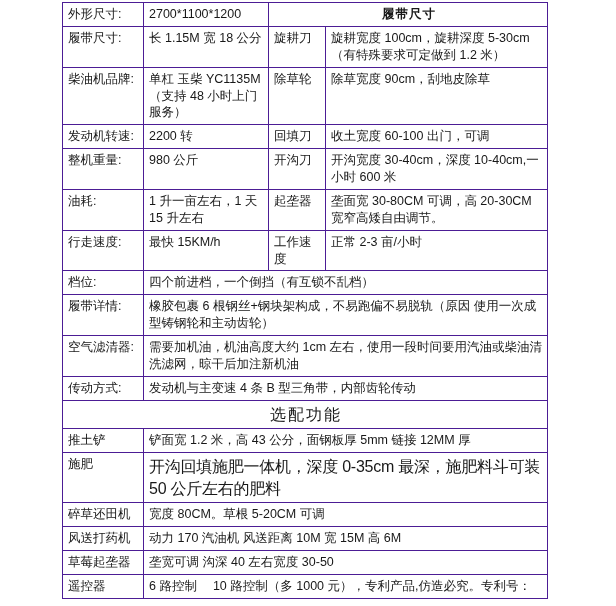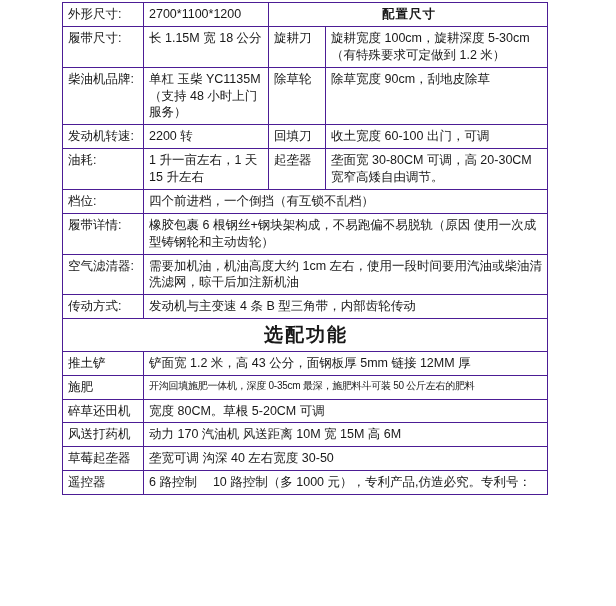--- a/index.html
+++ b/index.html
@@ -20,66 +20,78 @@
     word-break:break-word;
   }
   td.lab{padding-left:6px;padding-right:1px;}
   td.lab2{padding-left:4px;padding-right:0;}
   td.val b, td.lab b{font-weight:400;}
   td.cfg-head{
     text-align:center;font-weight:700;vertical-align:middle;padding:3px 0;
     letter-spacing:1px;
   }
   td.opt-head{
-    text-align:center;font-size:19px;font-weight:700;letter-spacing:2px;
+    text-align:center;font-size:16px;font-weight:400;letter-spacing:2px;
     padding:6px 0 7px 0;vertical-align:middle;
   }
-  td.tight{font-size:10px;letter-spacing:-0.25px;}
+  td.tight{font-size:16px;letter-spacing:-0.25px;}
 </style>
 </head>
 <body>
 
 <div class="sheet">
   <table class="spec">
     <colgroup>
       <col style="width:81px">
         <col style="width:125px">
         <col style="width:57px">
         <col style="width:222px">
     </colgroup>
     <tbody>
 
       <tr>
         <td class="lab">外形尺寸:</td>
         <td class="val"><b>2700*1100*1200</b></td>
-        <td class="cfg-head" colspan="2">配置尺寸</td>
+        <td class="cfg-head" colspan="2">履带尺寸</td>
       </tr>
       <tr>
         <td class="lab">履带尺寸:</td>
         <td class="val">长 <b>1.15M</b> 宽 <b>18</b> 公分</td>
         <td class="lab2">旋耕刀</td>
         <td class="val">旋耕宽度 <b>100cm</b>，旋耕深度 <b>5-30cm</b>（有特殊要求可定做到 <b>1.2</b> 米）</td>
       </tr>
       <tr>
         <td class="lab">柴油机品牌:</td>
         <td class="val">单杠 玉柴 <b>YC1135M</b> （支持 <b>48</b> 小时上门服务）</td>
         <td class="lab2">除草轮</td>
         <td class="val">除草宽度 <b>90cm</b>，刮地皮除草</td>
       </tr>
       <tr>
         <td class="lab">发动机转速:</td>
         <td class="val"><b>2200</b> 转</td>
         <td class="lab2">回填刀</td>
         <td class="val">收土宽度 <b>60-100</b> 出门，可调</td>
       </tr>
       <tr>
+        <td class="lab">整机重量:</td>
+        <td class="val"><b>980</b> 公斤</td>
+        <td class="lab2">开沟刀</td>
+        <td class="val">开沟宽度 <b>30-40cm</b>，深度 <b>10-40cm</b>,一小时 <b>600</b> 米</td>
+      </tr>
+      <tr>
         <td class="lab">油耗:</td>
         <td class="val"><b>1</b> 升一亩左右，<b>1</b> 天 <b>15</b> 升左右</td>
         <td class="lab2">起垄器</td>
         <td class="val">垄面宽 <b>30-80CM</b> 可调，高 <b>20-30CM</b> 宽窄高矮自由调节。</td>
+      </tr>
+      <tr>
+        <td class="lab">行走速度:</td>
+        <td class="val">最快 <b>15KM/h</b></td>
+        <td class="lab2">工作速度</td>
+        <td class="val">正常 <b>2-3</b> 亩/小时</td>
       </tr>
 
       <tr>
         <td class="lab">档位:</td>
         <td class="val" colspan="3">四个前进档，一个倒挡（有互锁不乱档）</td>
       </tr>
       <tr>
         <td class="lab">履带详情:</td>
         <td class="val" colspan="3">橡胶包裹 <b>6</b> 根钢丝+钢块架构成，不易跑偏不易脱轨（原因 使用一次成型铸钢轮和主动齿轮）</td>
       </tr>

